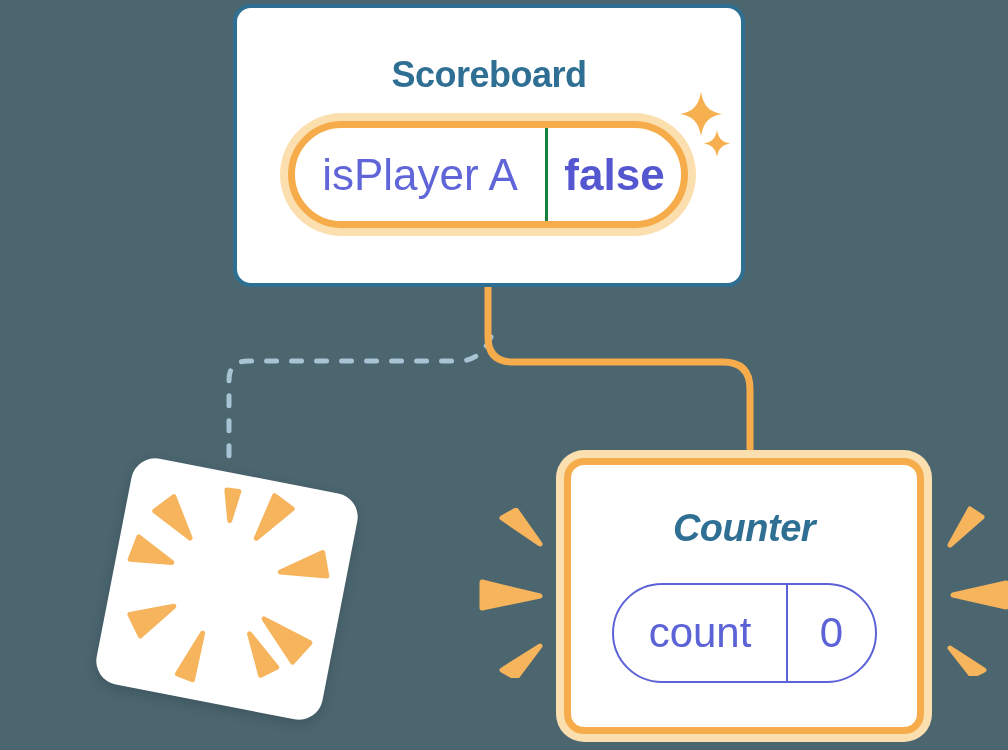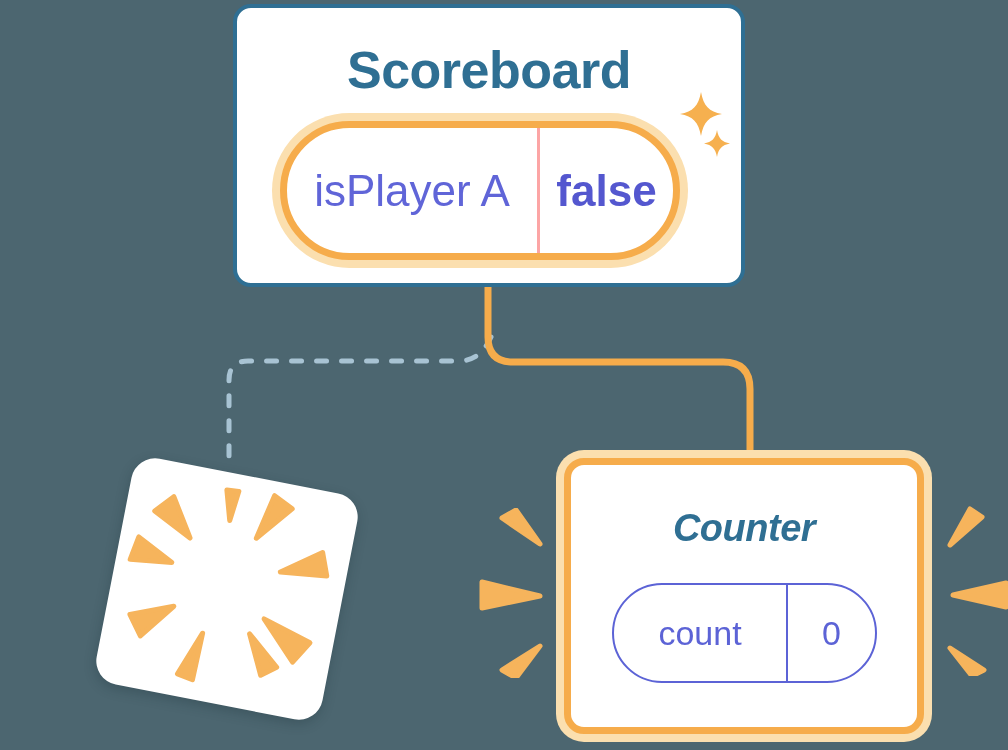--- a/index.html
+++ b/index.html
@@ -24,65 +24,65 @@
   }
   .card-title {
     position: absolute;
     width: 100%;
     text-align: center;
     color: #2F6F93;
     font-weight: 600;
     letter-spacing: -0.5px;
     line-height: 1.1;
   }
-  .scoreboard .card-title { top: 34px; font-size: 52px; }
+  .scoreboard .card-title { top: 47px; font-size: 36px; }
 
   .pill {
     position: absolute;
     display: flex;
     background: #ffffff;
     border-radius: 999px;
   }
   .pill .cell {
     display: flex;
     align-items: center;
     justify-content: center;
     height: 100%;
   }
   .scoreboard .pill {
-    left: 43px; top: 113px;
-    width: 400px; height: 139px;
+    left: 51px; top: 113px;
+    width: 400px; height: 107px;
     border: 7px solid #F6AC4B;
     box-shadow: 0 0 0 8px #FBDFAF;
     color: #6065D8;
     font-size: 44px;
   }
   .scoreboard .pill-key { width: 250px; }
   .scoreboard .pill-value {
     flex: 1;
-    border-left: 3px solid #fca5a5;
+    border-left: 3px solid #15803d;
     font-weight: 700;
     color: #5457CF;
   }
   .sparkles { position: absolute; left: 443px; top: 84px; }
 
   .counter {
     left: 564px; top: 458px;
     width: 360px; height: 276px;
     border: 7px solid #F6AC4B;
     border-radius: 20px;
     box-shadow: 0 0 0 8px #FBDFAF;
   }
   .counter .card-title { top: 43px; font-size: 38px; font-style: italic; }
   .counter .pill {
     left: 41px; top: 118px;
     width: 265px; height: 100px;
     border: 2px solid #5C63D6;
     color: #5C63D6;
-    font-size: 34px;
+    font-size: 42px;
   }
   .counter .pill-key { width: 172px; }
   .counter .pill-value { flex: 1; border-left: 2px solid #5C63D6; }
 
   .destroyed {
     position: absolute;
     left: 112px; top: 474px;
     width: 230px; height: 230px;
     background: #ffffff;
     border-radius: 24px;

